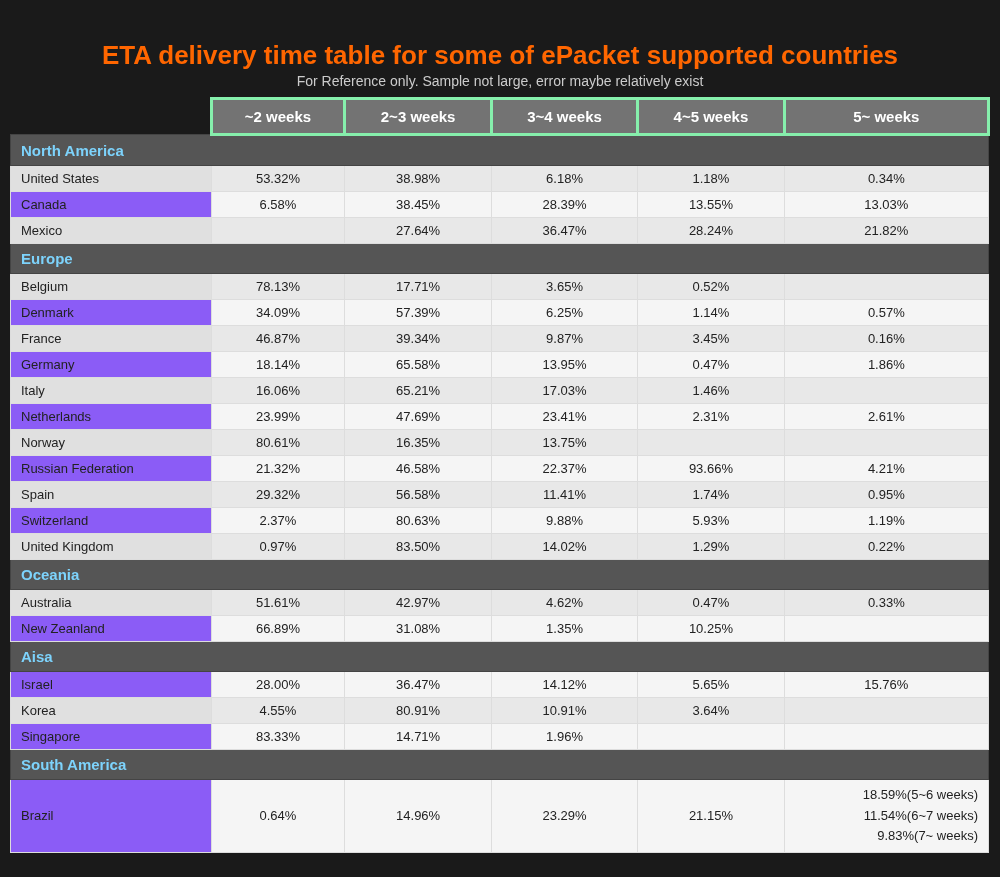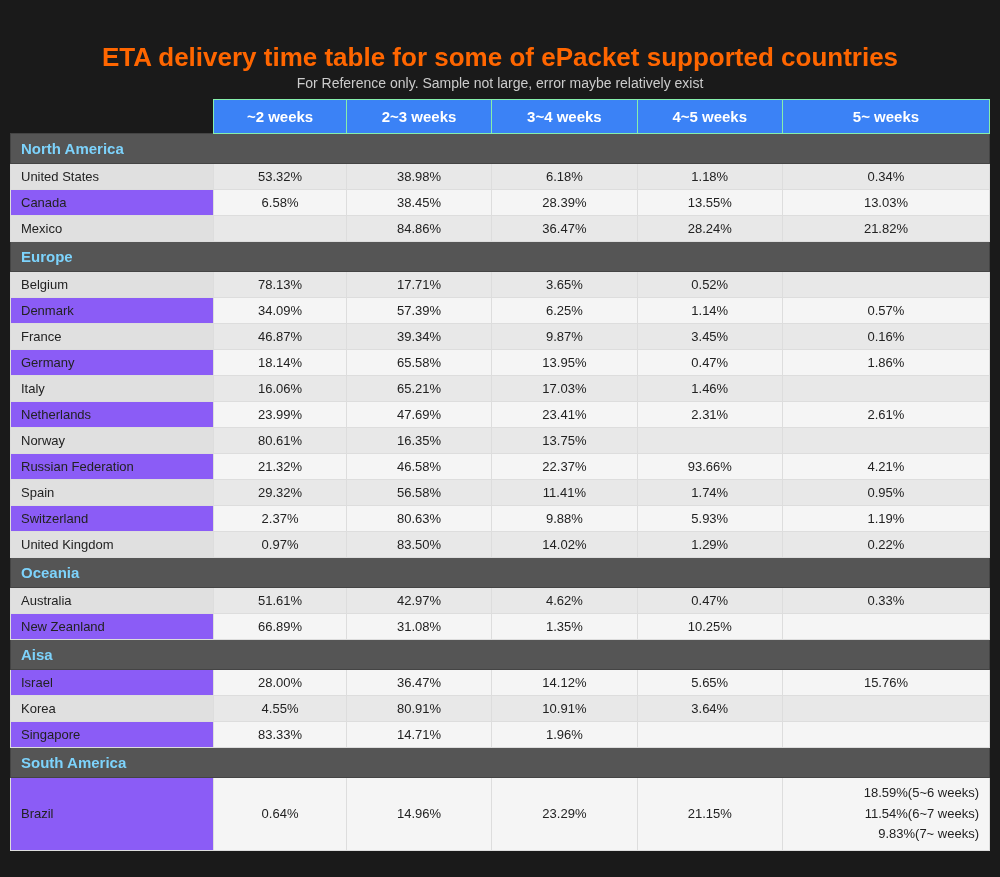--- a/index.html
+++ b/index.html
@@ -52,27 +52,27 @@
       font-size: 14px;
       margin-top: 0;
     }
     table {
       width: 100%;
       border-collapse: collapse;
       position: relative;
       z-index: 2;
     }
     .col-headers th {
-      background: #3b82f6;
+      background: #737373;
       color: #ffffff;
       font-size: 15px;
       font-weight: bold;
       padding: 8px 10px;
       text-align: center;
-      border: 1px solid #86efac;
+      border: 3px solid #86efac;
     }
     .col-headers th:first-child {
       background: transparent;
       border: none;
     }
     .region-row td {
       background: #555555;
       color: #7dd3fc;
       font-size: 15px;
       font-weight: bold;
@@ -144,21 +144,21 @@
           <td>Canada</td>
           <td>6.58%</td>
           <td>38.45%</td>
           <td>28.39%</td>
           <td>13.55%</td>
           <td>13.03%</td>
         </tr>
         <tr class="data-row">
           <td>Mexico</td>
           <td></td>
-          <td>84.86%</td>
+          <td>27.64%</td>
           <td>36.47%</td>
           <td>28.24%</td>
           <td>21.82%</td>
         </tr>
         <tr class="region-row">
           <td colspan="6">Europe</td>
         </tr>
         <tr class="data-row">
           <td>Belgium</td>
           <td>78.13%</td>

